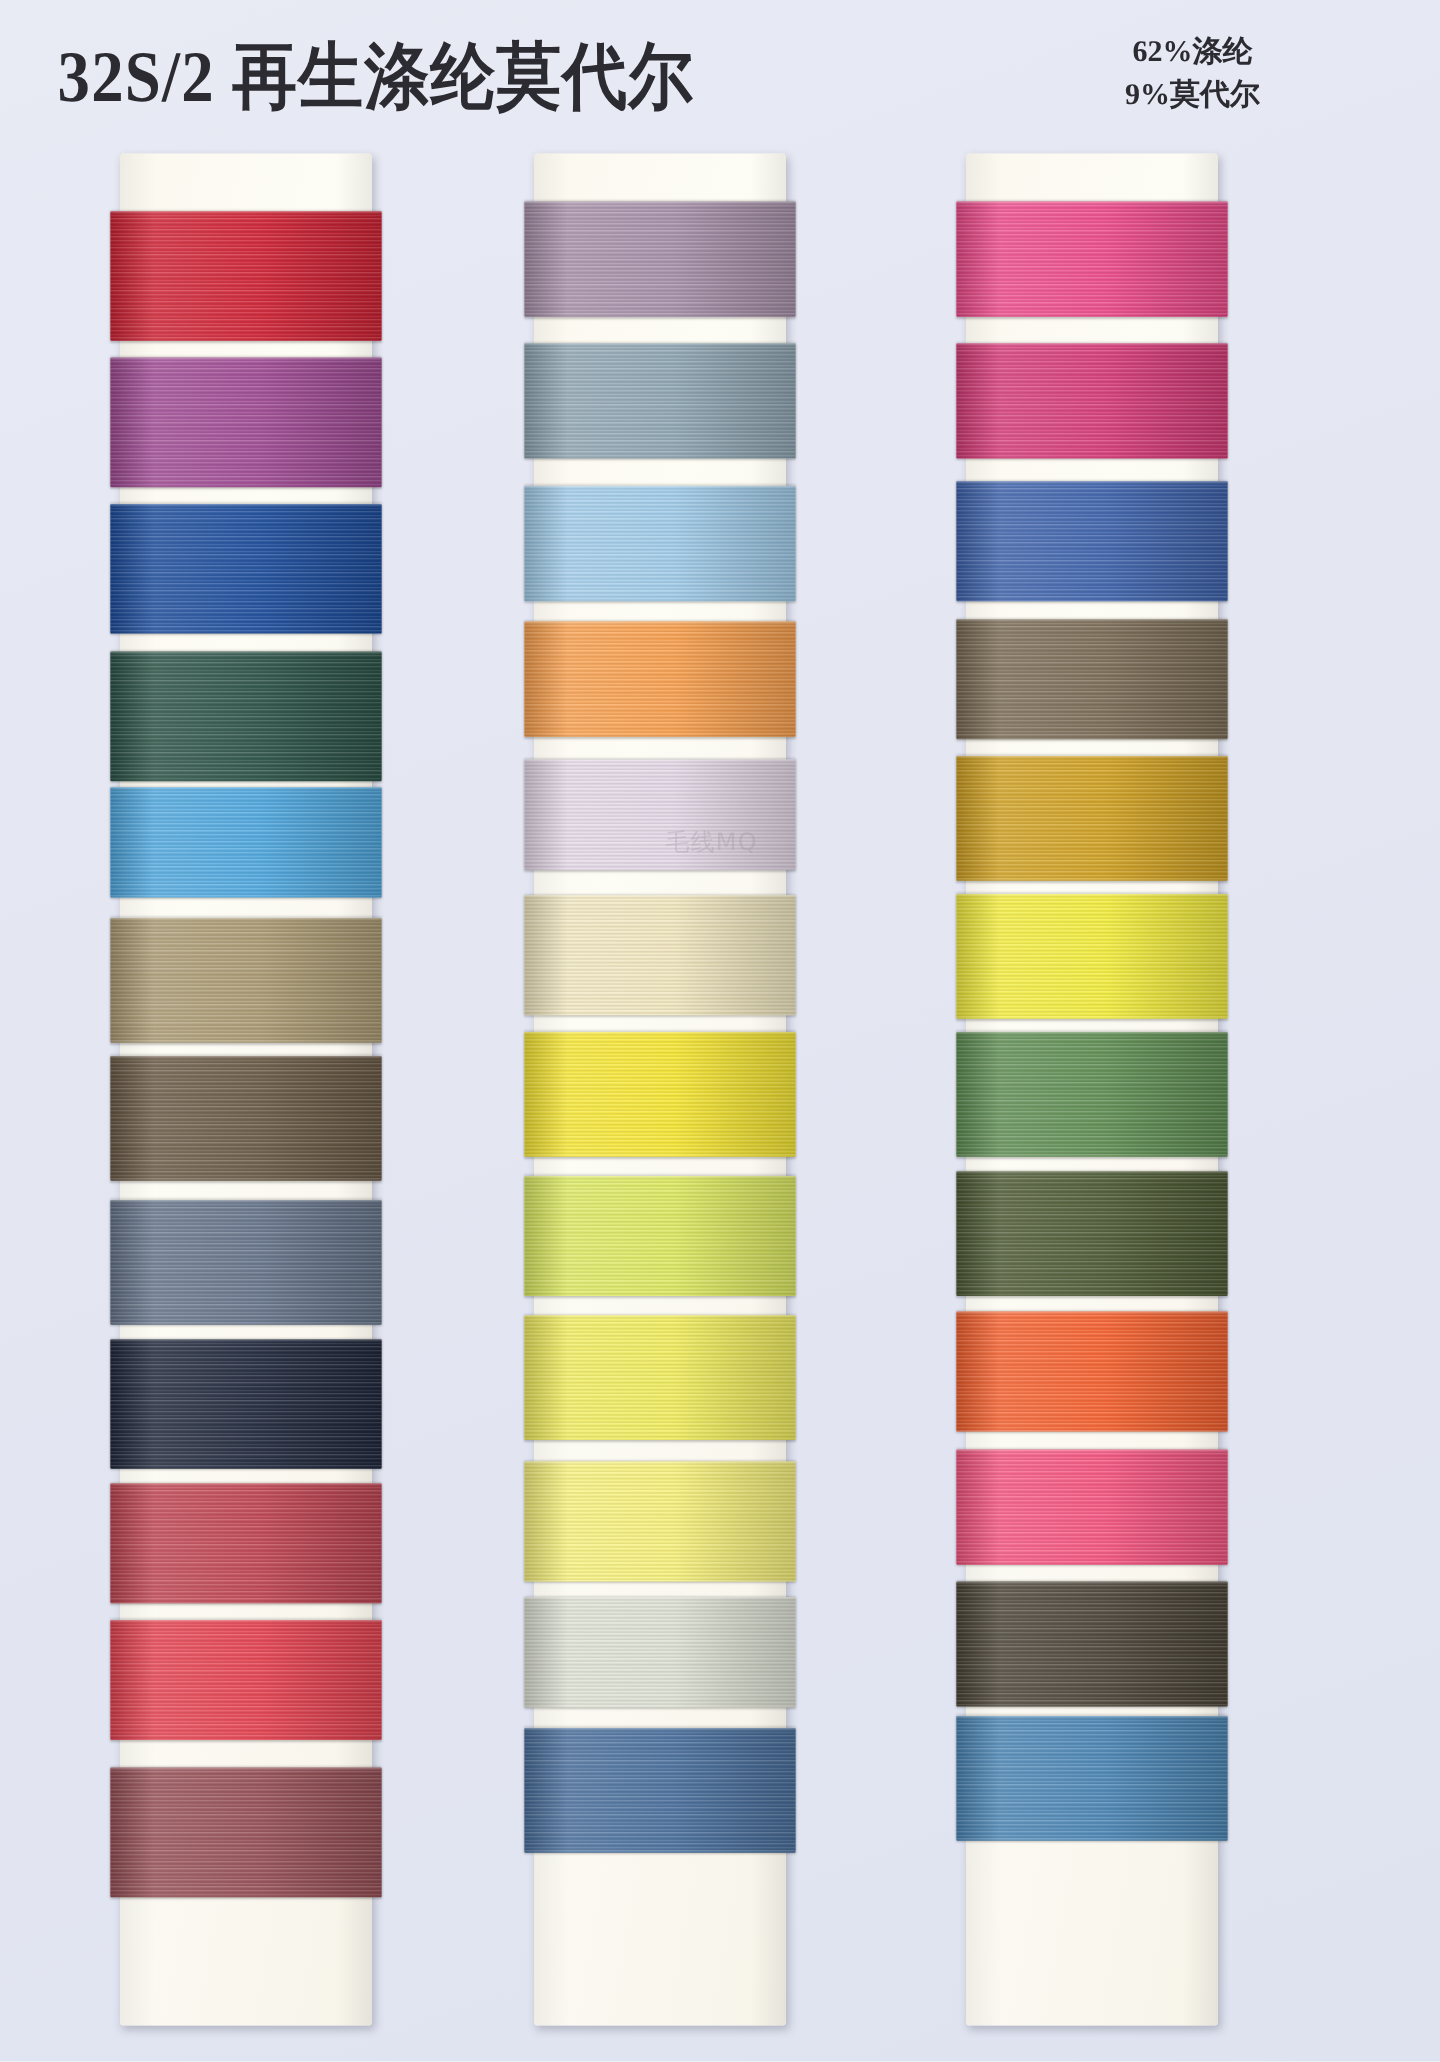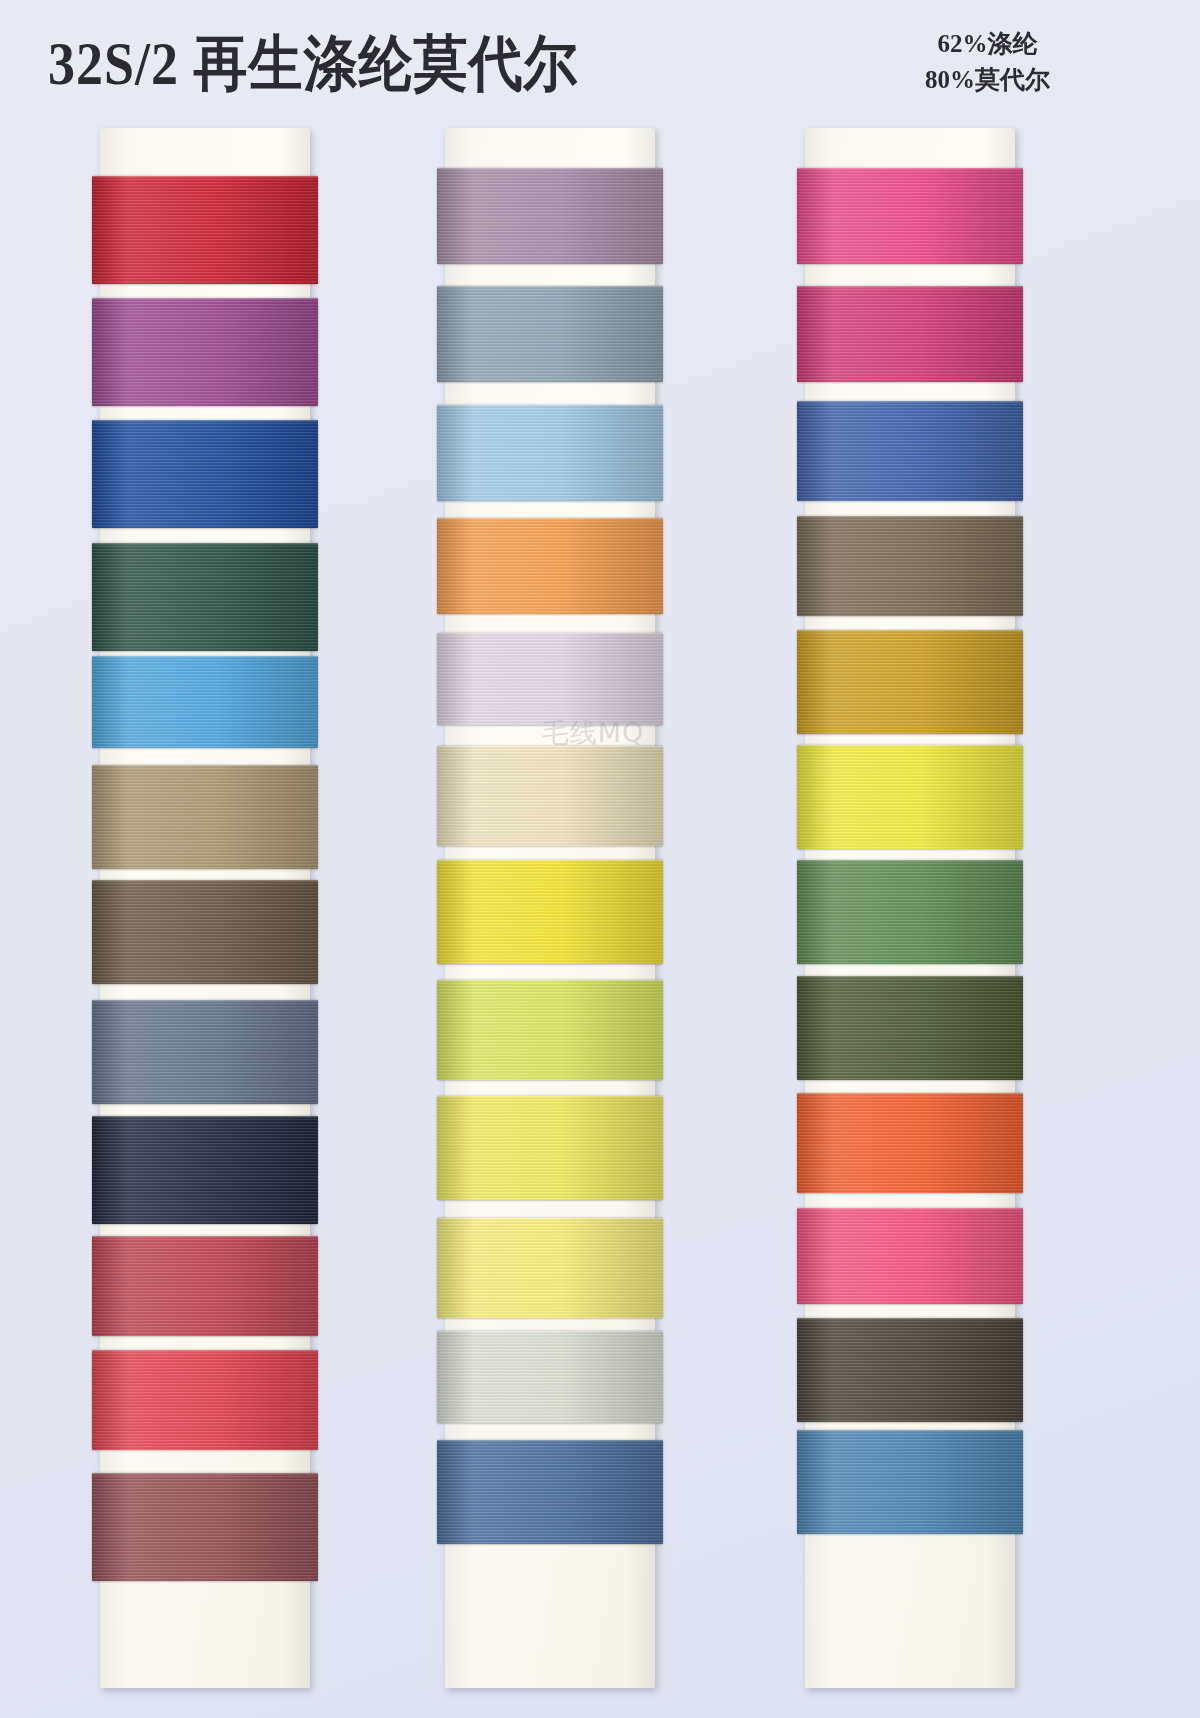--- a/index.html
+++ b/index.html
@@ -73,36 +73,36 @@
   .swatch .sheen {
     position:absolute; inset:0;
     background:linear-gradient(90deg,rgba(0,0,0,.20) 0%,rgba(255,255,255,.13) 16%,rgba(255,255,255,.05) 55%,rgba(0,0,0,.18) 100%);
   }
   .swatch .fuzz {
     position:absolute; left:0; right:0; top:-2px; height:5px;
     background:linear-gradient(to bottom,rgba(255,255,255,.35),rgba(255,255,255,0));
   }
 
   #watermark {
-    position:absolute; left:533px; top:715px;
+    position:absolute; left:533px; top:688px;
     width:120px; text-align:center;
-    font-size:27px; color:rgba(150,145,160,.30);
+    font-size:20px; color:rgba(150,145,160,.30);
     font-family:"DejaVu Sans", sans-serif;
     letter-spacing:1px;
     pointer-events:none;
   }
 </style>
 </head>
 <body>
 
 <div id="header">
   <div id="title">32S/2  再生涤纶莫代尔</div>
   <div id="composition">
     <div>62%涤纶</div>
-    <div>80%莫代尔</div>
+    <div>9%莫代尔</div>
   </div>
 </div>
 
 <div class="column" id="col-0">
   <div class="card"></div>
 <div class="swatch" style="top: 48px; height: 108px; background: rgb(207, 34, 52);">
       <div class="threads"></div>
       <div class="sheen"></div>
       <div class="fuzz"></div>
     </div>

